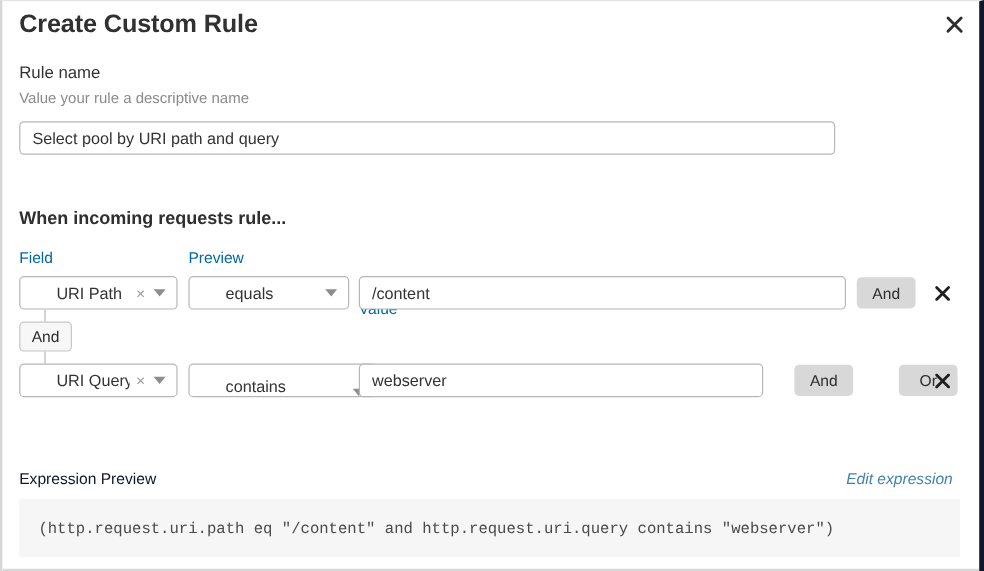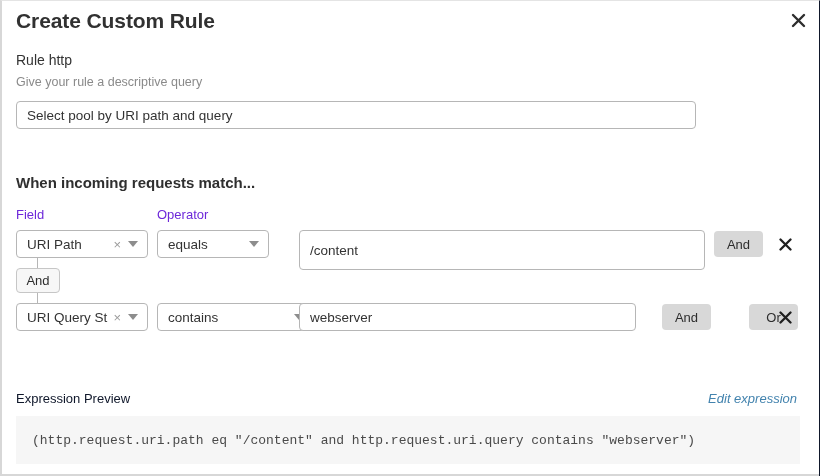--- a/index.html
+++ b/index.html
@@ -12,21 +12,21 @@
     -webkit-font-smoothing: antialiased;
   }
 
   .dialog {
     position: relative;
     width: 820px;
     height: 476px;
     box-sizing: border-box;
     background: #ffffff;
     border-left: 2px solid #d7d7d7;
-    border-right: 1px solid #0f172a;
+    border-right: 4px solid #0f172a;
     border-top: 1px solid #e4e4e4;
     overflow: hidden;
   }
 
   
   .dialog-title {
     position: absolute;
     left: 14px;
     top: 8px;
     font-size: 21px;
@@ -85,36 +85,37 @@
   .section-heading {
     position: absolute;
     left: 14px;
     top: 173px;
     font-size: 15px;
     font-weight: bold;
     color: #2f2f2f;
   }
 
   
-  .col-head { position: absolute; top: 206px; font-size: 13px; color: #6d28d9; }
+  .col-head { position: absolute; top: 206px; font-size: 13px; color: #0369a1; }
   .col-head-field { left: 14px; }
   .col-head-operator { left: 155px; }
   .col-head-value { left: 297px; margin-top: 43px; }
 
   
   .select {
     position: absolute;
     box-sizing: border-box;
     height: 28px;
     border: 1px solid #b6b6b6;
     border-radius: 4px;
     background: #ffffff;
     display: flex;
     align-items: center;
     cursor: pointer;
+    padding-left: 20px;
   }
   .select .sel-value {
     flex: 1 1 auto;
     padding-left: 10px;
     font-size: 13.5px;
     color: #333333;
     white-space: nowrap;
     overflow: hidden;
   }
   .select .sel-clear {
@@ -132,25 +133,25 @@
     align-items: center;
   }
   .caret {
     width: 0; height: 0;
     border-left: 5px solid transparent;
     border-right: 5px solid transparent;
     border-top: 6px solid #8d8d8d;
   }
 
   .select-field-1 { left: 14px;  top: 229px; width: 132px; }
-  .select-op-1    { left: 155px; top: 229px; width: 112px; }
-  .value-input-1  { left: 297px; top: 229px; width: 406px; height: 40px; }
+  .select-op-1    { left: 155px; top: 229px; width: 134px; }
+  .value-input-1  { left: 297px; top: 229px; width: 406px; height: 28px; }
 
   .select-field-2 { left: 14px;  top: 302px; width: 132px; }
-  .select-op-2    { left: 155px; top: 302px; width: 157px; }
+  .select-op-2    { left: 155px; top: 302px; width: 157px; align-items: flex-end; }
   .value-input-2  { left: 297px; top: 302px; width: 337px; height: 28px; }
 
   
   .logic-btn {
     position: absolute;
     box-sizing: border-box;
     height: 26px;
     min-width: 49px;
     background: #d8d8d8;
     border: none;
@@ -255,28 +256,28 @@
 <div class="dialog">
 
   <div class="dialog-title">Create Custom Rule</div>
 
   <div class="close-btn">
     <svg width="15" height="15" viewBox="0 0 15 15" aria-hidden="true">
       <path d="M2 2 L13 13 M13 2 L2 13" stroke="currentColor" stroke-width="2.4" stroke-linecap="round"></path>
     </svg>
   </div>
 
-  <div class="field-label rule-name-label">Rule http</div>
-  <div class="field-sublabel rule-name-sublabel">Give your rule a descriptive query</div>
+  <div class="field-label rule-name-label">Rule name</div>
+  <div class="field-sublabel rule-name-sublabel">Value your rule a descriptive name</div>
   <input class="text-input rule-name-input" type="text" value="Select pool by URI path and query" style="">
 
-  <div class="section-heading">When incoming requests match...</div>
+  <div class="section-heading">When incoming requests rule...</div>
 
   <div class="col-head col-head-field">Field</div>
-  <div class="col-head col-head-operator">Operator</div>
+  <div class="col-head col-head-operator">Preview</div>
   <div class="col-head col-head-value">Value</div>
 
   <div class="select select-field-1">
     <span class="sel-value">URI Path</span>
     <span class="sel-clear">×</span>
     <span class="sel-caret">
         <span class="caret"></span>
       </span>
   </div>
 

